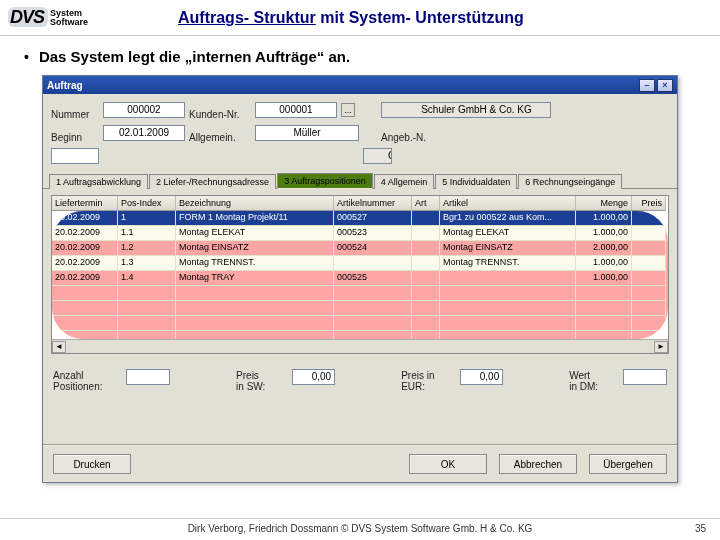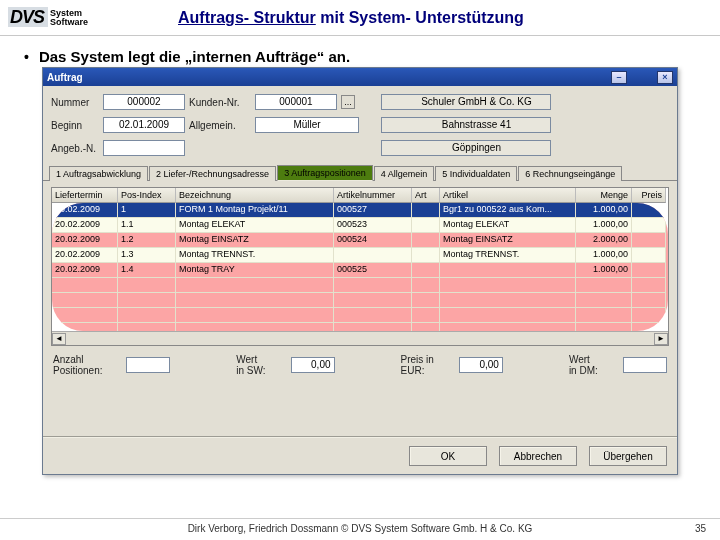--- a/index.html
+++ b/index.html
@@ -13,63 +13,63 @@
   .slide-header {
     display: flex; align-items: center;
     height: 36px; border-bottom: 1px solid #c8c8c8;
     padding: 0 8px;
   }
   .logo {
     width: 158px; height: 28px;
     display: flex; align-items: center;
   }
   .logo-text { font-weight: bold; font-style: italic; font-size: 18px; letter-spacing: -1px; }
-  .logo-dvs { color:#000; background:#d7dde3; padding:0 4px 0 2px; border-radius:0; }
+  .logo-dvs { color:#000; background:#d7dde3; padding:0 4px 0 2px; border-radius:6px; }
   .logo-sys { display:inline-block; line-height:9px; font-size:9px; font-weight:bold; margin-left:2px; }
   .slide-title {
     font-size: 16px; font-weight: bold; color: #00007a;
     margin-left: 12px;
   }
   .slide-title .u { text-decoration: underline; }
   .bullet-line {
-    margin: 12px 0 2px 24px;
+    margin: 12px 0 10px 24px;
     font-size: 15px; font-weight: bold; color: #000;
   }
   .bullet-line::before { content: "•"; margin-right: 10px; font-size:14px;}
   .app-window {
     margin: 0 24px 0 42px;
     width: 636px; height: 408px;
     background: #e2dfd4;
     border: 1px solid #6b7a8f;
     box-shadow: 2px 2px 4px rgba(0,0,0,.25);
     display: flex; flex-direction: column;
     font-size: 10px;
   }
   .titlebar {
     height: 18px;
     background: linear-gradient(#2a58b8,#1a3f94);
     color:#fff; display:flex; align-items:center;
-    padding:0 4px; font-size:10px; font-weight:bold;gap:28px;
+    padding:0 4px; font-size:10px; font-weight:bold;
   }
   .titlebar .spacer { flex:1; }
   .win-btn {
     width:16px; height:13px; background:linear-gradient(#e8e8ff,#b8c4e8);
     border:1px solid #22356a; margin-left:2px;
     display:flex; align-items:center; justify-content:center;
     font-size:9px; color:#1a3f94; font-weight:bold;
   }
   .form-area {
     padding: 6px 8px 4px 8px;
     display: grid;
     grid-template-columns: 48px 82px 62px 82px 18px 14px 170px;
     grid-auto-rows: 20px;
     column-gap: 4px; row-gap: 3px;
     align-items: center;
   }
-  .lbl { color:#222; }
+  .lbl { color:#222;margin-top:8px; }
   .inp {
     height:16px; background:#fff; border:1px solid #7a8aa0;
     padding:1px 3px; font-size:10px; overflow:hidden; white-space:nowrap;text-align:center;
   }
   .inp.ro { background:#e8e6dc;padding-left:24px; }
   .picker { width:14px; height:14px; background:#e2dfd4;
     border:1px solid #888; text-align:center; line-height:12px; font-size:9px;}
   .tab-strip {
     display:flex; align-items:flex-end; padding-left:6px; margin-top:2px;
     border-bottom:1px solid #888;
@@ -180,21 +180,20 @@
     <span class="inp">000001</span>
     <span class="picker">...</span>
     <span></span>
     <span class="inp ro">Schuler GmbH &amp; Co. KG</span>
 
     <span class="lbl">Beginn</span>
     <span class="inp">02.01.2009</span>
     <span class="lbl">Allgemein.</span>
     <span class="inp" style="grid-column:4/6">Müller</span>
     <span></span>
-    <span class="inp ro">Bahnstrasse 41</span>
 
     <span class="lbl">Angeb.-N.</span>
     <span class="inp"></span>
     <span></span>
       <span></span>
       <span></span>
       <span></span>
     <span class="inp ro">Göppingen</span>
   </div>
 
@@ -344,31 +343,32 @@
       <div class="sb-btn">◄</div>
       <div style="flex:1"></div>
       <div class="sb-btn">►</div>
     </div>
   </div>
 
   <div class="summary">
     <span class="lbl">Anzahl Positionen:</span>
     <span class="sum-field"></span>
     <span class="gap"></span>
-    <span class="lbl">Wert in SW:</span>
+    <span class="lbl">Preis in SW:</span>
     <span class="sum-field">0,00</span>
     <span class="gap"></span>
     <span class="lbl">Preis in EUR:</span>
     <span class="sum-field">0,00</span>
     <span class="gap"></span>
     <span class="lbl">Wert in DM:</span>
     <span class="sum-field"></span>
   </div>
 
   <div class="button-bar">
+    <div class="btn">Drucken</div>
     <div class="fill"></div>
     <div class="btn">OK</div>
     <div class="btn">Abbrechen</div>
     <div class="btn">Übergehen</div>
   </div>
 </div>
 
 <div class="footer">Dirk Verborg, Friedrich Dossmann © DVS System Software Gmb. H &amp; Co. KG</div>
 <div class="pagenum">35</div>
 

